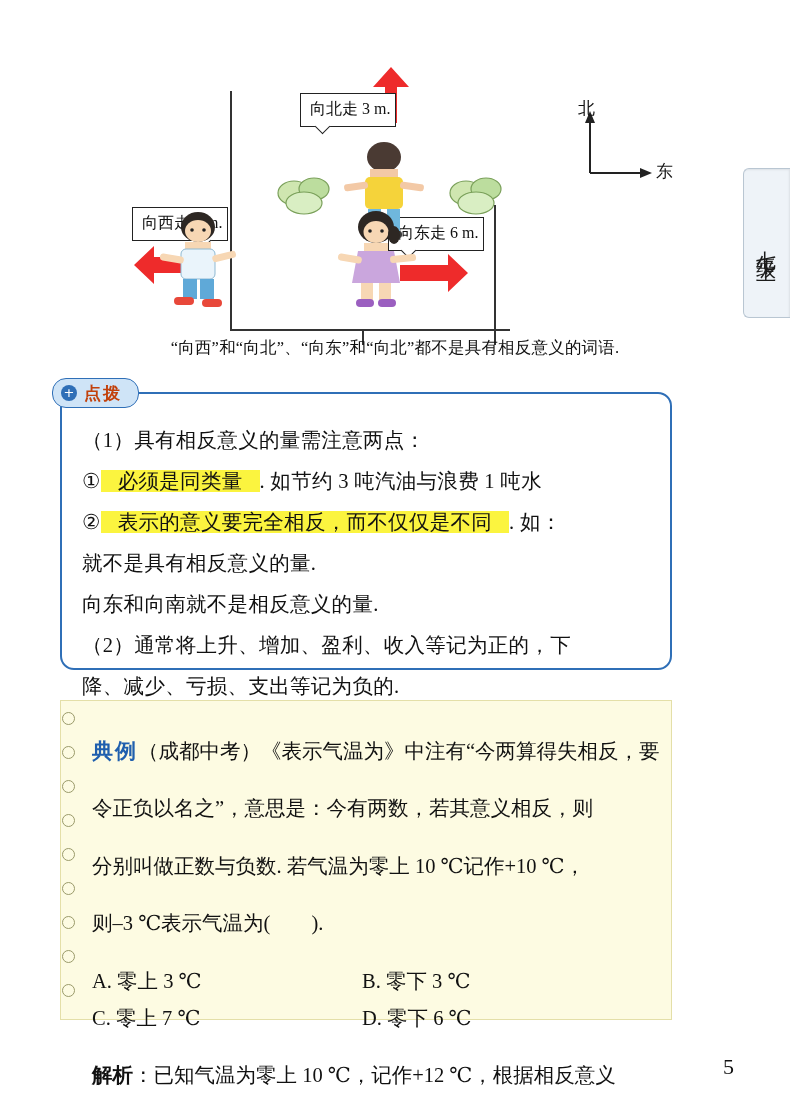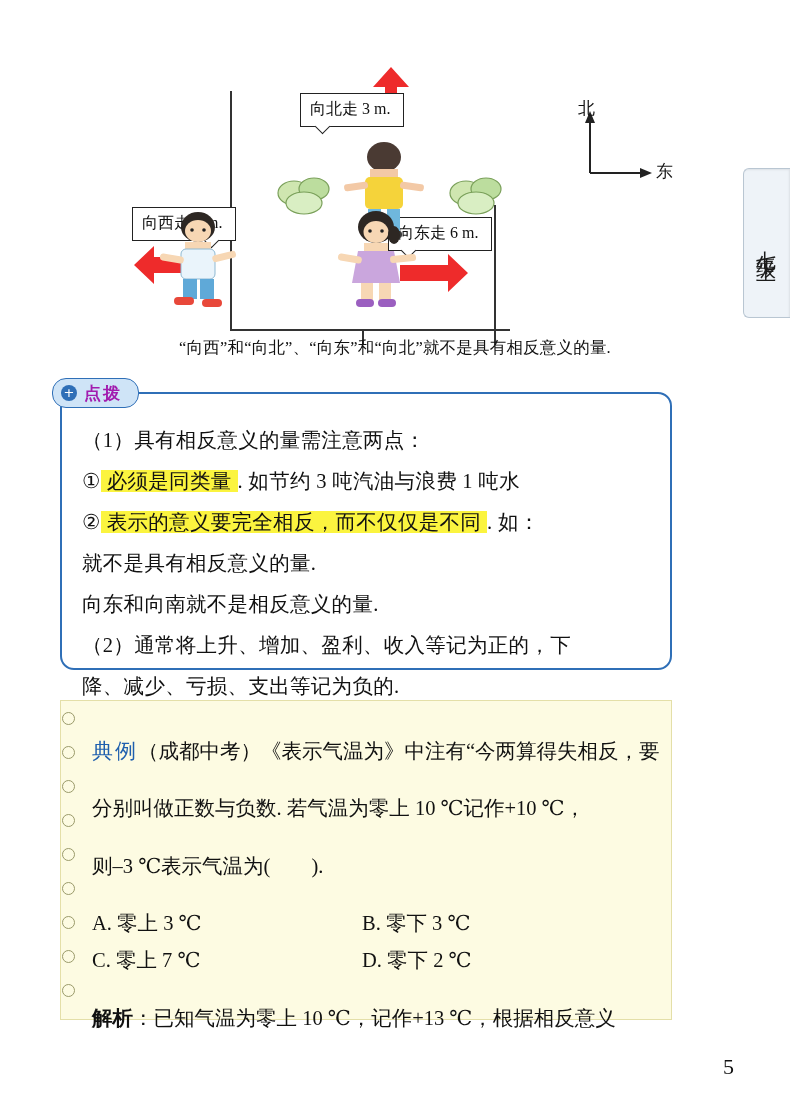--- a/index.html
+++ b/index.html
@@ -53,21 +53,21 @@
     left: 100px;
     top: 55px;
     width: 600px;
     height: 290px;
   }
   .bubble {
     position: absolute;
     border: 1.5px solid #222;
     background: #fff;
     font-size: 16px;
-    padding: 5px 13px 6px 9px;
+    padding: 5px 5px 6px 9px;
     white-space: nowrap;
     font-family: "Liberation Serif", serif;
   }
   .bubble .tail {
     position: absolute;
     width: 10px; height: 10px;
     background: #fff;
     border-left: 1.5px solid #222;
     border-bottom: 1.5px solid #222;
   }
@@ -117,37 +117,37 @@
     border-radius: 50%;
     background: #2f6fb7;
     color: #fff;
     font-size: 13px;
     line-height: 15px;
     text-align: center;
     font-family: "DejaVu Sans", sans-serif;
   }
   .tip-label .txt {
     font-size: 17px;
-    color: #a21caf;
+    color: #c2410c;
     font-weight: bold;
     letter-spacing: 2px;
   }
   .tip-body {
     position: absolute;
     left: 78px;
     top: 418px;
     width: 578px;
     font-size: 20.5px;
     line-height: 37px;
     letter-spacing: 0.3px;
   }
   .tip-body p { margin: 4px; }
   .hl {
     background: #fbf43f;
-    padding: 0 6px;
+    padding: 0 17px;
   }
 
   
   .ex-card {
     position: absolute;
     left: 60px;
     top: 700px;
     width: 612px;
     height: 320px;
     background: #fdfbe2;
@@ -171,21 +171,21 @@
   .ex-body {
     position: absolute;
     left: 92px;
     top: 712px;
     width: 572px;
     font-size: 20.5px;
     line-height: 37px;
   }
   .ex-tag {
     color: #1f5fae;
-    font-weight: normal;
+    font-weight: bold;
     letter-spacing: 2px;
     font-size: 21px;
   }
   .opts {
     position: relative;
     width: 520px;
     margin-top: 19px;
   }
   .opt-row {
     display: flex;
@@ -305,21 +305,21 @@
       <ellipse cx="42" cy="22" rx="15" ry="11" fill="#bcdd9e" stroke="#7aa05a" stroke-width="1.2"></ellipse>
       <ellipse cx="32" cy="36" rx="18" ry="11" fill="#d9eec3" stroke="#7aa05a" stroke-width="1.2"></ellipse>
     </svg>
     <svg class="plant" style="left:344px; top:112px;" width="66" height="52">
       <ellipse cx="22" cy="26" rx="16" ry="12" fill="#cfe6b0" stroke="#7aa05a" stroke-width="1.2"></ellipse>
       <ellipse cx="42" cy="22" rx="15" ry="11" fill="#bcdd9e" stroke="#7aa05a" stroke-width="1.2"></ellipse>
       <ellipse cx="32" cy="36" rx="18" ry="11" fill="#d9eec3" stroke="#7aa05a" stroke-width="1.2"></ellipse>
     </svg>
   </div>
 
-  <div class="caption">“向西”和“向北”、“向东”和“向北”就不是具有相反意义的量.</div>
+  <div class="caption">“向西”和“向北”、“向东”和“向北”都不是具有相反意义的词语.</div>
 
   <div class="tip-box"></div>
   <div class="tip-label">
     <span class="dot">+</span>
     <span class="txt">点拨</span>
   </div>
 
   <div class="tip-body">
     <p>（1）具有相反意义的量需注意两点：</p>
     <p>
@@ -344,20 +344,21 @@
     <div class="hole"></div>
     <div class="hole"></div>
     <div class="hole"></div>
     <div class="hole"></div>
   </div>
 
   <div class="ex-body">
     <p>
       <span class="ex-tag">典例</span><span>（成都中考）《表示气温为》中注有“今两算得失相反，要</span>
     </p>
+    <p>令正负以名之”，意思是：今有两数，若其意义相反，则</p>
     <p>分别叫做正数与负数. 若气温为零上 10 ℃记作+10 ℃，</p>
     <p>则–3 ℃表示气温为(　　).</p>
 
     <div class="opts">
       <div class="opt-row">
         <div class="opt-a">
           <span>A.</span>
           <span>零上 3 ℃</span>
         </div>
         <div>
@@ -365,26 +366,26 @@
           <span>零下 3 ℃</span>
         </div>
       </div>
       <div class="opt-row">
         <div class="opt-a">
           <span>C.</span>
           <span>零上 7 ℃</span>
         </div>
         <div>
           <span>D.</span>
-          <span>零下 2 ℃</span>
+          <span>零下 6 ℃</span>
         </div>
       </div>
     </div>
 
     <p>
-      <span class="bold">解析</span><span>：已知气温为零上 10 ℃，记作+13 ℃，根据相反意义</span>
+      <span class="bold">解析</span><span>：已知气温为零上 10 ℃，记作+12 ℃，根据相反意义</span>
     </p>
 
   </div>
 
   <div class="page-num">5</div>
 
 </div>
 
 </body></html>

